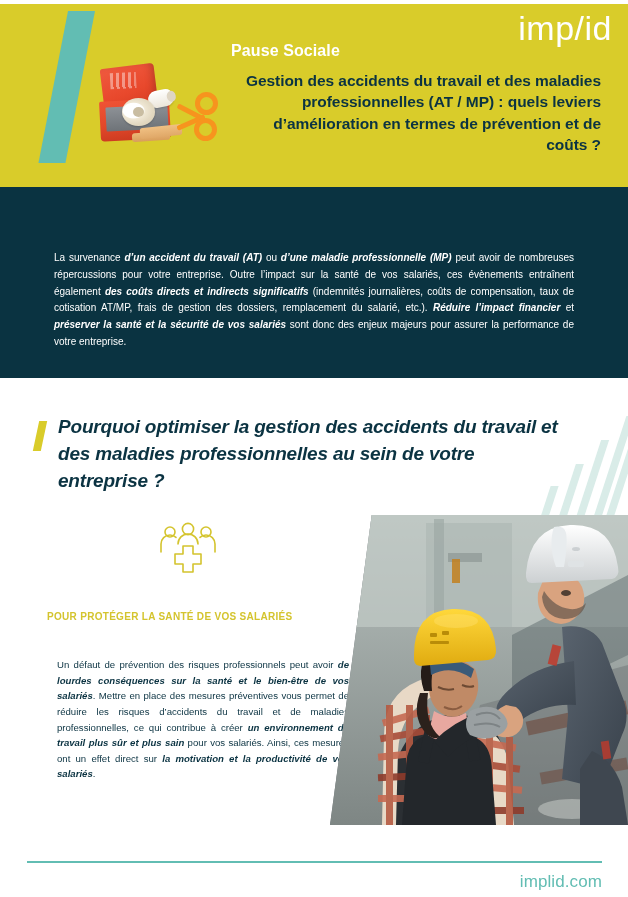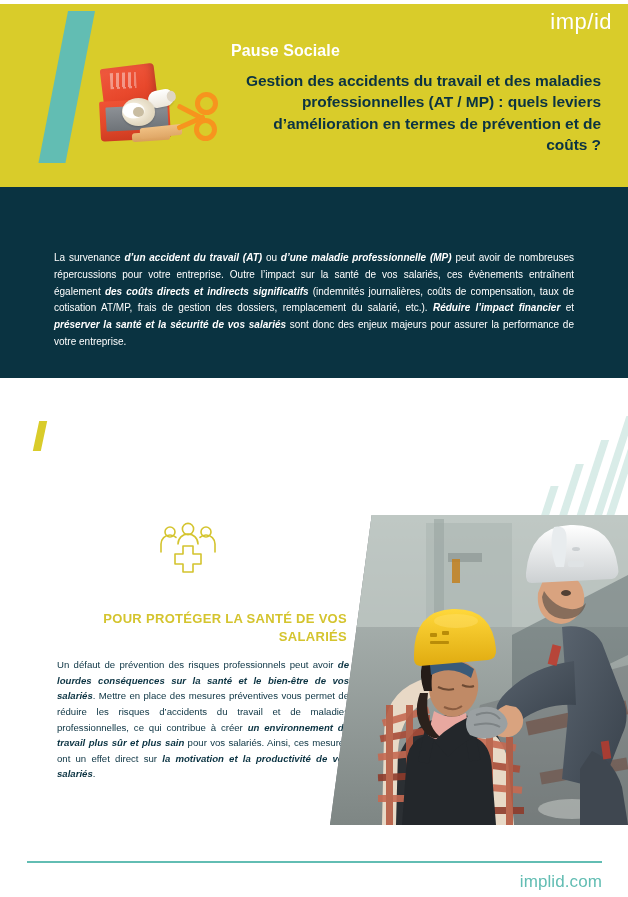--- a/index.html
+++ b/index.html
@@ -134,21 +134,21 @@
     font-size:16px; font-weight:bold; color:#ffffff;
     letter-spacing:.1px;
   }
   .hero-title {
     position:absolute; left:231px; top:66px; width:370px;
     font-size:15.5px; font-weight:bold; color:#0b3342;
     line-height:1.38; letter-spacing:-.05px;text-align:right;
   }
   .brand-logo {
     position:absolute; right:16px; top:7px;
-    font-size:22px; font-weight:300; color:#ffffff;
+    font-size:34px; font-weight:300; color:#ffffff;
     letter-spacing:.5px; line-height:1;
     font-family:"Liberation Sans", sans-serif;
   }
   .brand-logo .slash { font-style:normal; }
 
   
   .intro {
     position:absolute; left:0; top:187px;
     width:628px; height:191px;
     background:#0a3341;
@@ -188,22 +188,22 @@
     position:absolute; left:58px; top:36px; width:500px;
     font-size:19px; font-weight:bold; font-style:italic;
     color:#0b3342; line-height:1.42; letter-spacing:-.2px;
   }
 
   
   .pic-icon { position:absolute; left:157px; top:144px; width:62px; height:52px; }
 
   .sub-title {
     position:absolute; left:47px; top:232px; width:300px;
-    font-size:13px; font-weight:bold; color:#d4c42e;
-    line-height:1.35; letter-spacing:.3px;text-align:right;
+    font-size:10px; font-weight:bold; color:#d4c42e;
+    line-height:1.35; letter-spacing:.3px;
   }
   .body-copy {
     position:absolute; left:57px; top:279px; width:292px;
     font-size:9.6px; color:#0b3342; line-height:1.63;
     text-align:justify;
   }
   .body-copy b { font-weight:bold; font-style:italic; }
 
   
   .photo {
@@ -265,20 +265,21 @@
 
     <div class="stripes">
       <i style="right:-4px;"></i>
         <i style="right:18px;top:26px;height:150px;"></i>
       <i style="right:40px;top:50px;height:130px;"></i>
         <i style="right:62px;top:74px;height:110px;"></i>
       <i style="right:84px;top:96px;height:90px;"></i>
     </div>
 
     <div class="sec-accent"></div>
+    <div class="sec-title">Pourquoi optimiser la gestion des accidents du travail et des maladies professionnelles au sein de votre entreprise ?</div>
 
     <div class="pic-icon">
       <svg viewBox="0 0 62 52" fill="none" stroke="#d4c42e" stroke-width="1.6" stroke-linecap="round" stroke-linejoin="round">
 
         <circle cx="13" cy="10" r="5"></circle>
         <path d="M4 30 V22 a9 9 0 0 1 9 -9 a9 9 0 0 1 6 2.4"></path>
 
         <circle cx="49" cy="10" r="5"></circle>
         <path d="M58 30 V22 a9 9 0 0 0 -9 -9 a9 9 0 0 0 -6 2.4"></path>
 

